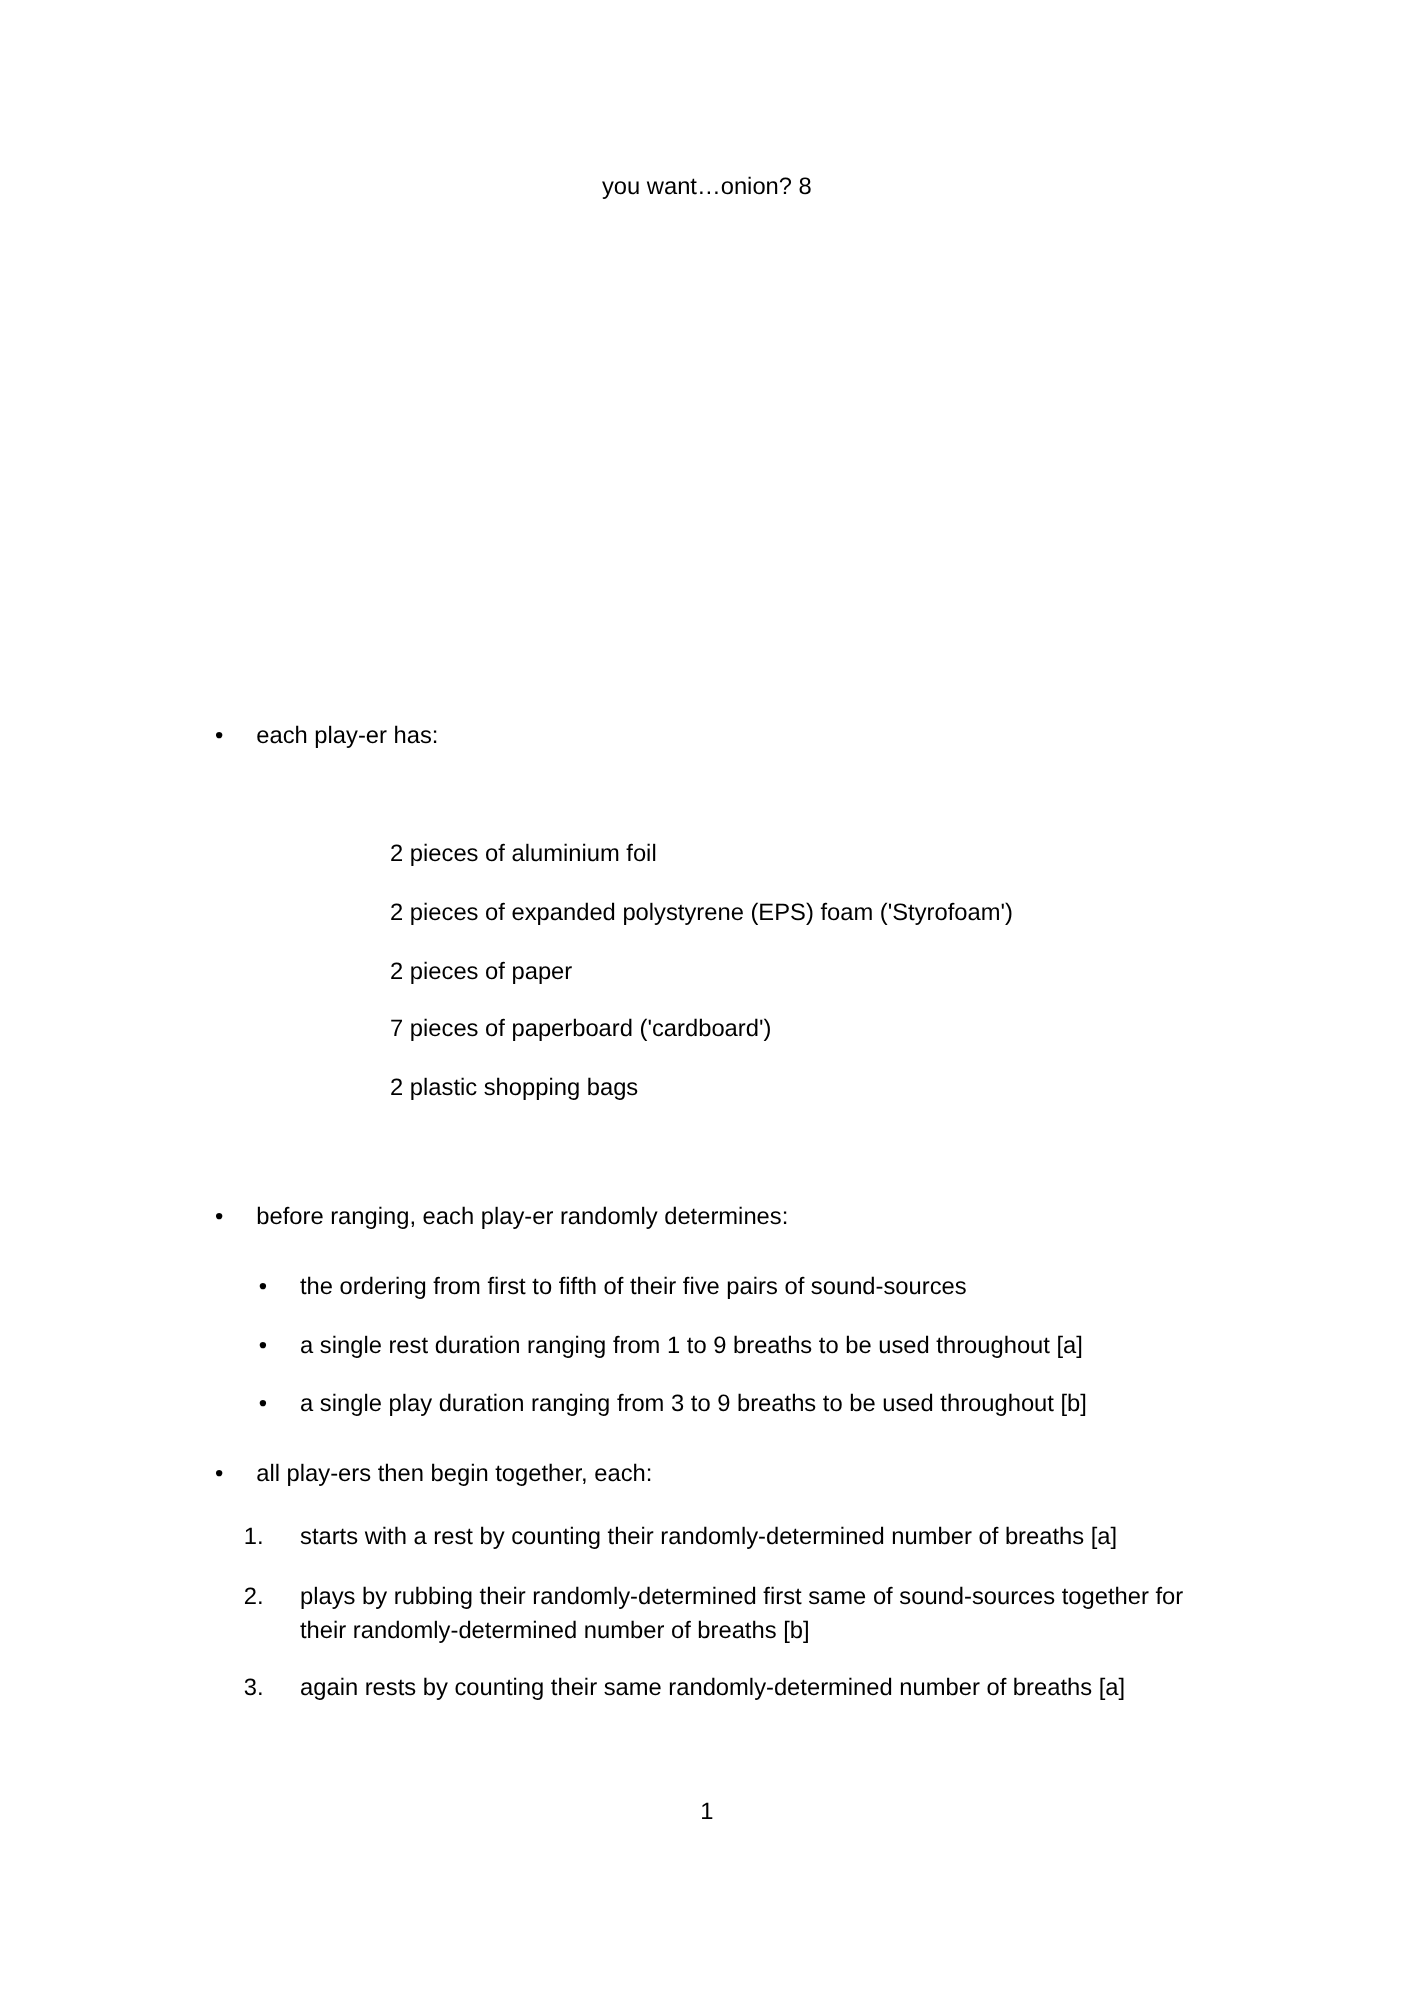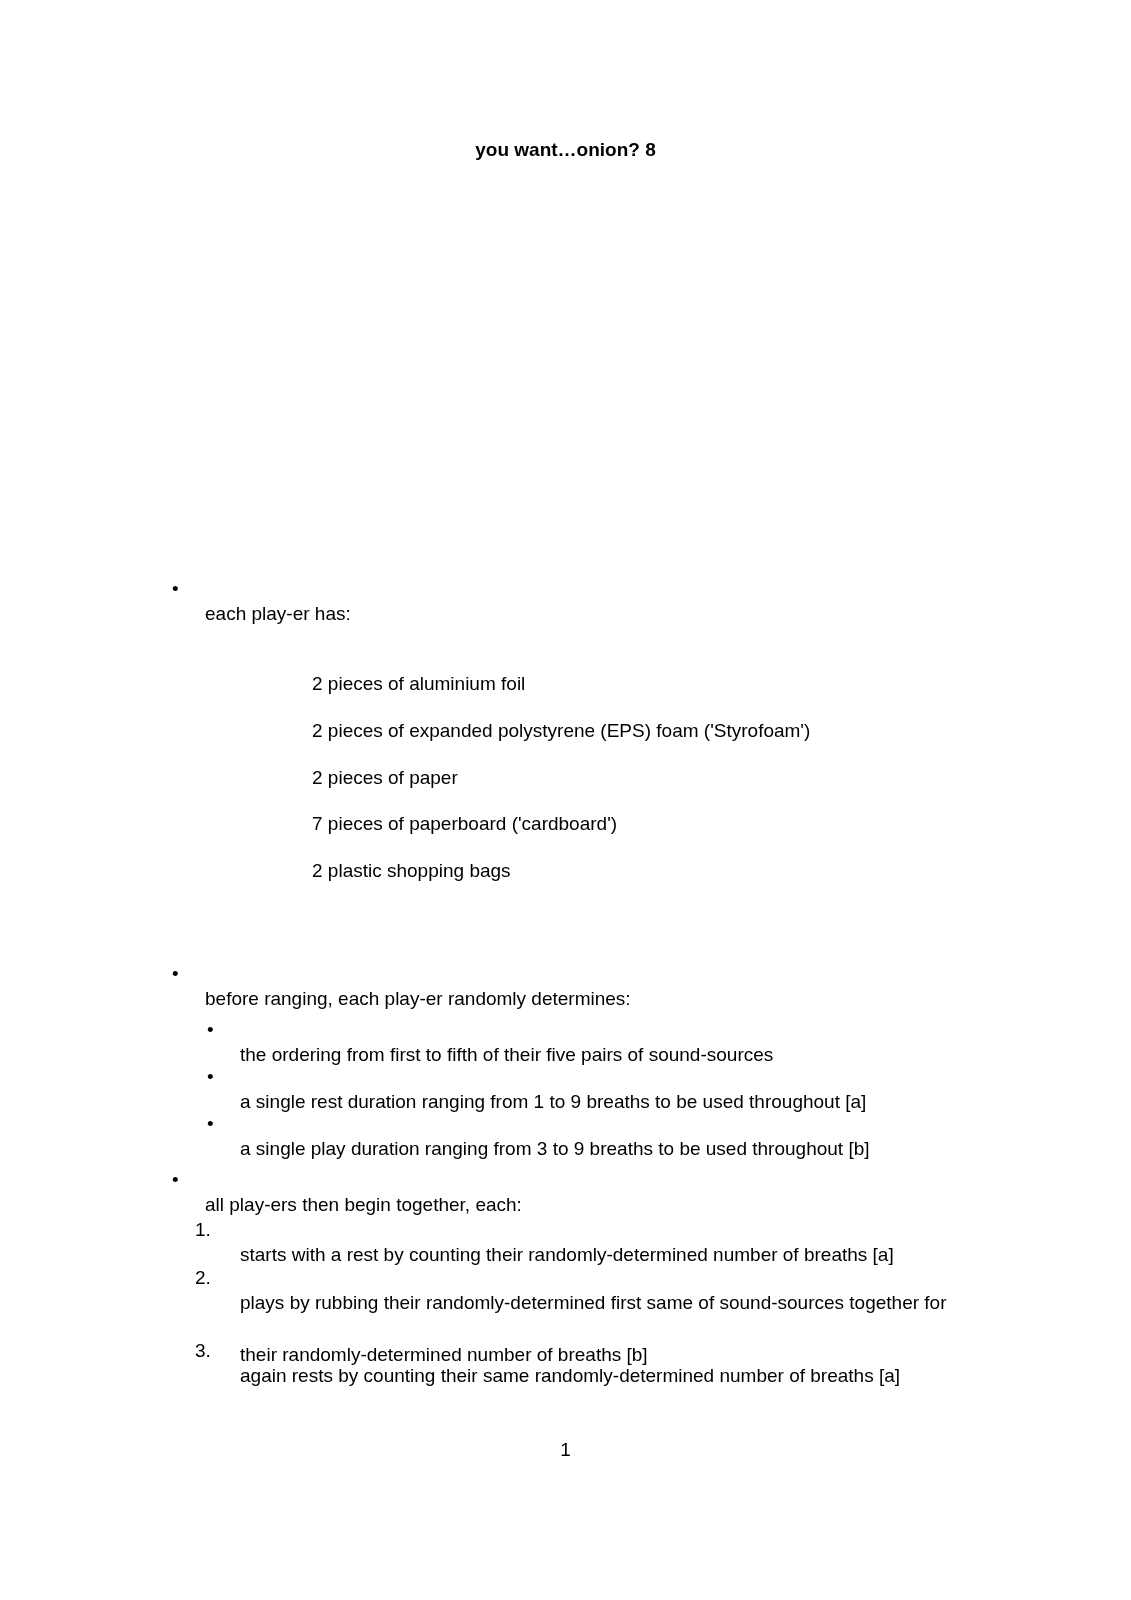--- a/index.html
+++ b/index.html
@@ -13,32 +13,32 @@
     font-size: 19px;
     line-height: 27px;
   }
   .centered {
     position: absolute;
     left: 0;
     width: 1131px;
     text-align: center;
     white-space: nowrap;
   }
-  .title { font-weight: bold; text-align: center; }
+  .title { font-weight: normal; text-align: center; }
   .row {
     position: absolute;
     display: flex;
     align-items: flex-start;
   }
   .row.l1 { left: 172px; }
   .row.l2 { left: 207px; }
   .row.num { left: 195px; }
   .marker { flex: 0 0 33px; }
   .num .marker { flex: 0 0 45px; }
-  .line { white-space: nowrap; margin-top: 25px; }
+  .line { white-space: nowrap; }
   .plain {
     position: absolute;
     left: 312px;
     white-space: nowrap;
   }
 </style>
 </head>
 <body>
 
 <div class="page">

